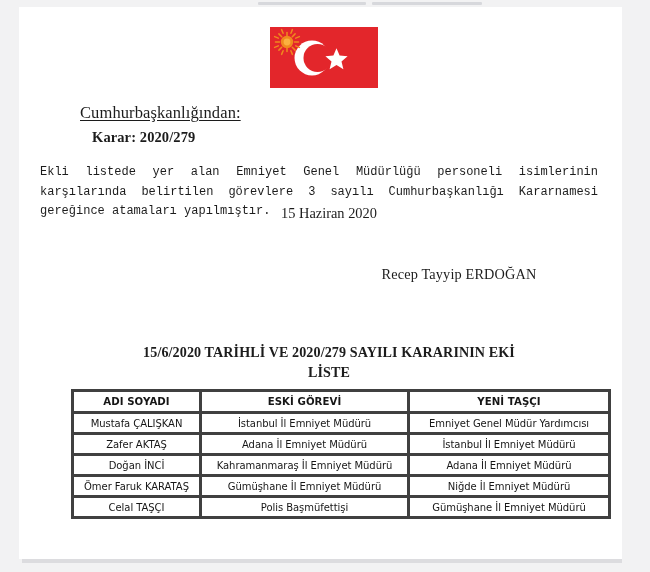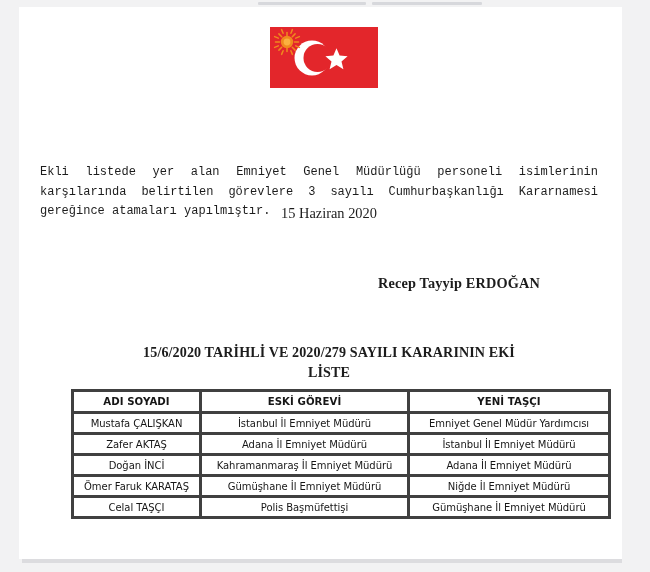--- a/index.html
+++ b/index.html
@@ -110,22 +110,22 @@
 
   #signature-block {
     position: absolute;
     left: 300px;
     top: 266px;
     width: 280px;
     text-align: center;
   }
   #signer-name {
     font-size: 14.3px;
-    font-weight: bold;
-    margin: 9px;
+    font-weight: normal;
+    margin: 0;
     letter-spacing: .15px;
   }
   #signer-title {
     font-size: 14px;
     margin: 9px 0 0 0;
     letter-spacing: .45px;
   }
 
   #annex-title {
     position: absolute;
@@ -215,20 +215,24 @@
           <line x1="25.7" y1="18.9" x2="29.4" y2="20.4"></line>
           <line x1="8.3" y1="18.9" x2="4.6" y2="20.4"></line>
           <line x1="25.7" y1="11.1" x2="29.4" y2="9.6"></line>
         </g>
         <circle cx="17" cy="15" r="6.2" fill="#f08a1e"></circle>
         <circle cx="17" cy="15" r="3.4" fill="#fbb040"></circle>
       </g>
     </svg>
   </div>
 
+  <div id="heading-block">
+    <div id="issuer-heading" class="doc-text">Cumhurbaşkanlığından:</div>
+    <div id="decision-number" class="doc-text">Karar: 2020/279</div>
+  </div>
 
   <p id="body-paragraph" class="doc-text">Ekli listede yer alan Emniyet Genel Müdürlüğü personeli isimlerinin karşılarında belirtilen görevlere 3 sayılı Cumhurbaşkanlığı Kararnamesi gereğince atamaları yapılmıştır.</p>
 
   <p id="decree-date" class="doc-text">15 Haziran 2020</p>
 
   <div id="signature-block">
     <div id="signer-name" class="doc-text">Recep Tayyip ERDOĞAN</div>
   </div>
 
   <div id="annex-title" class="doc-text">

